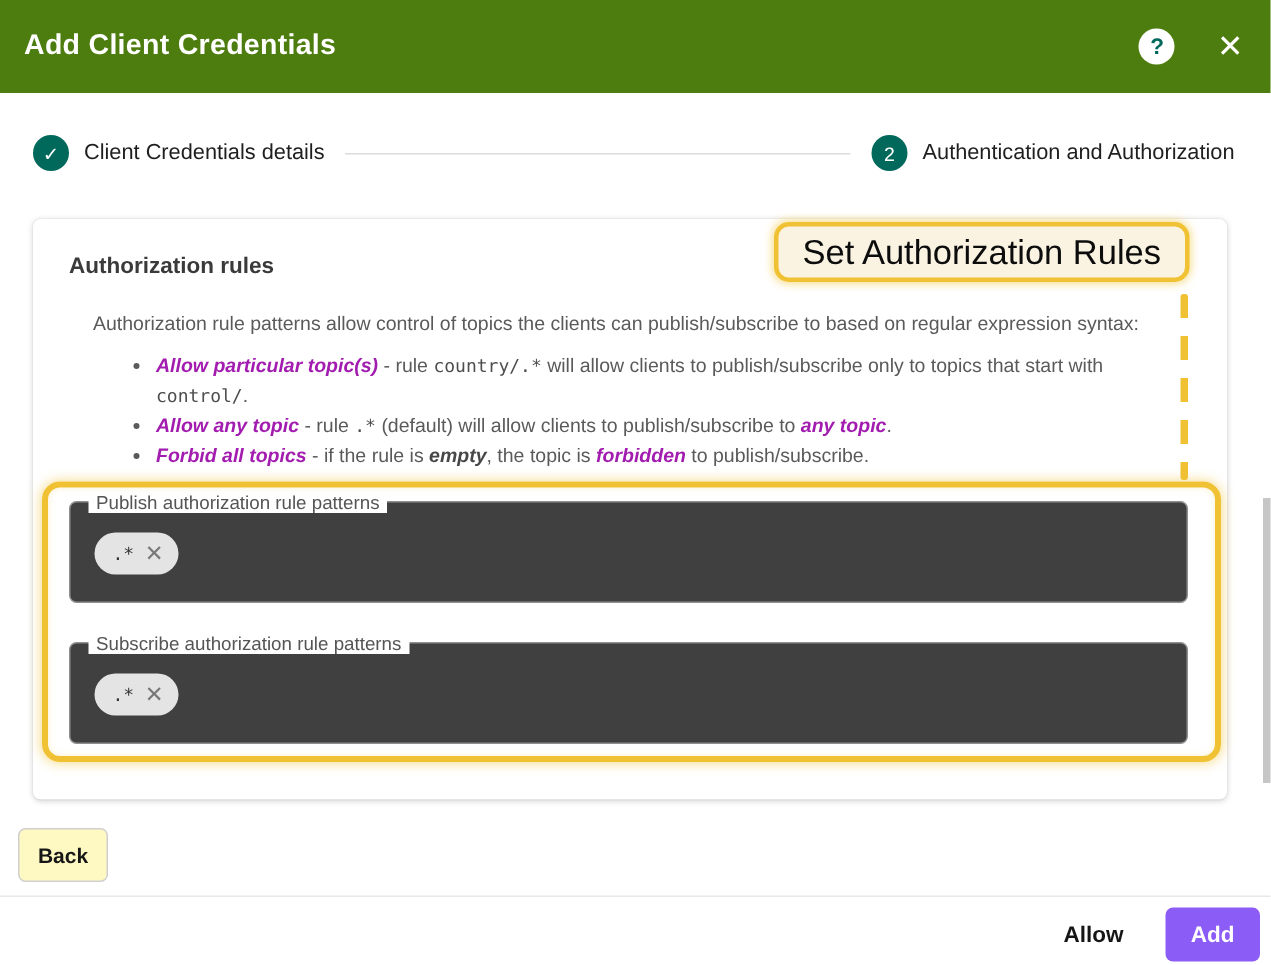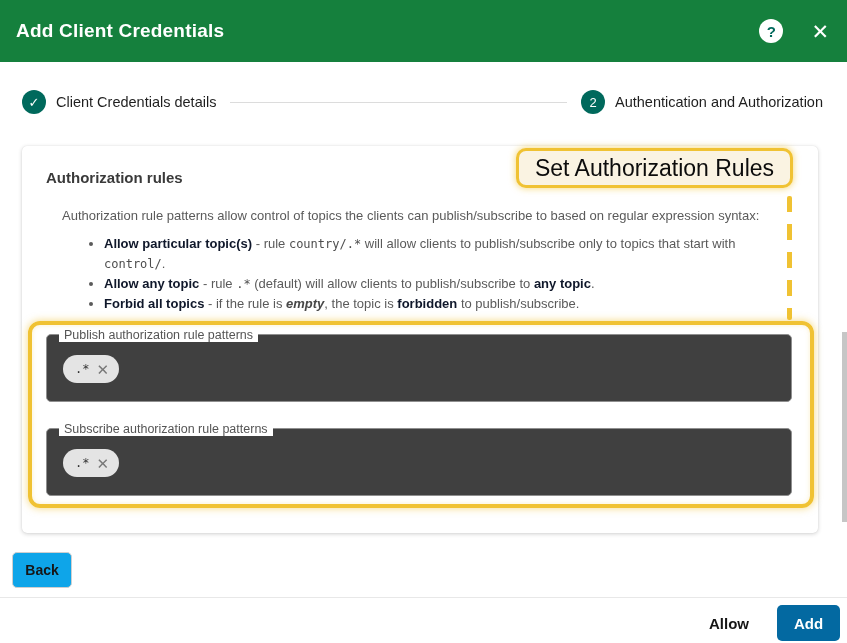--- a/index.html
+++ b/index.html
@@ -5,21 +5,21 @@
   html,body{margin:0;padding:0;}
   body{
     width:847px;height:643px;position:relative;overflow:hidden;
     background:#ffffff;
     font-family:"Liberation Sans", sans-serif;
     -webkit-font-smoothing:antialiased;
   }
   
   .dlg-header{
     position:absolute;left:0;top:0;width:847px;height:62px;
-    background:#15803d;display:flex;align-items:center;
+    background:#4d7c0f;display:flex;align-items:center;
     box-sizing:border-box;padding:0 16px;
   }
   .dlg-title{flex:1;color:#ffffff;font-size:19px;font-weight:700;letter-spacing:.2px;}
   .help-btn{
     width:24px;height:24px;border-radius:50%;background:#ffffff;color:#00695C;
     display:flex;align-items:center;justify-content:center;
     font-size:15px;font-weight:700;margin-right:26px;cursor:pointer;
   }
   .close-btn{color:#ffffff;font-size:21px;font-weight:400;cursor:pointer;line-height:1;padding:2px;}
   
@@ -38,21 +38,21 @@
   
   .card{
     position:absolute;left:22px;top:146px;width:796px;height:387px;
     background:#ffffff;border-radius:5px;
     box-shadow:0 1px 4px rgba(0,0,0,.18), 0 0 1px rgba(0,0,0,.12);
   }
   .card-heading{position:absolute;left:24px;top:23px;font-size:15px;font-weight:700;color:#3a3a3a;}
   .card-intro{position:absolute;left:40px;top:60px;font-size:13px;color:#5a5a5a;line-height:20px;width:720px;}
   .card-bullets{position:absolute;left:40px;top:88px;margin:0;padding:0 0 0 42px;width:648px;}
   .card-bullets li{font-size:13px;color:#5a5a5a;line-height:20px;}
-  .seg-bold{font-weight:700;color:#0f172a;}
+  .seg-bold{font-weight:700;color:#a21caf;font-style:italic;}
   .seg-bolditalic{font-weight:700;font-style:italic;color:#474747;}
   .seg-mono{font-family:"DejaVu Sans Mono", monospace;font-size:12px;color:#4d4d4d;}
   
   .field{
     position:absolute;left:46px;width:746px;height:68px;box-sizing:border-box;
     border:1px solid #8f8f8f;border-radius:5px;background:#404040;cursor:text;
   }
   .field-label{
     position:absolute;top:-7px;left:12px;background:#ffffff;
     padding:0 5px;font-size:12.5px;color:#555555;white-space:nowrap;
@@ -82,33 +82,33 @@
     position:absolute;left:28px;top:321px;width:786px;height:187px;box-sizing:border-box;
     border:4px solid #F0C233;border-radius:12px;
     box-shadow:0 0 7px 1px rgba(240,194,51,.5), inset 0 0 5px rgba(240,194,51,.25);
     pointer-events:none;z-index:4;
   }
   
   .scroll-thumb{position:absolute;left:842px;top:332px;width:5px;height:190px;background:#c6c6c6;}
   
   .back-btn{
     position:absolute;left:12px;top:552px;width:60px;height:36px;box-sizing:border-box;
-    background:#0ea5e9;border:1px solid #cfcfcf;border-radius:5px;
+    background:#fef9c3;border:1px solid #cfcfcf;border-radius:5px;
     display:flex;align-items:center;justify-content:center;
     font-size:14px;font-weight:600;color:#161616;cursor:pointer;
   }
   .footer-divider{position:absolute;left:0;top:597px;width:847px;height:1px;background:#e8e8e8;}
   .cancel-btn{
     position:absolute;left:701px;top:606px;height:34px;padding:0 8px;
     display:flex;align-items:center;justify-content:center;
     font-size:15px;font-weight:600;color:#161616;cursor:pointer;background:transparent;
   }
   .add-btn{
     position:absolute;left:777px;top:605px;width:63px;height:36px;box-sizing:border-box;
-    background:#0369a1;border-radius:5px;
+    background:#8b5cf6;border-radius:5px;
     display:flex;align-items:center;justify-content:center;
     font-size:15px;font-weight:600;color:#ffffff;cursor:pointer;
   }
 </style>
 </head>
 <body>
 
 <div class="dlg-header">
   <div class="dlg-title">Add Client Credentials</div>
   <div class="help-btn">

